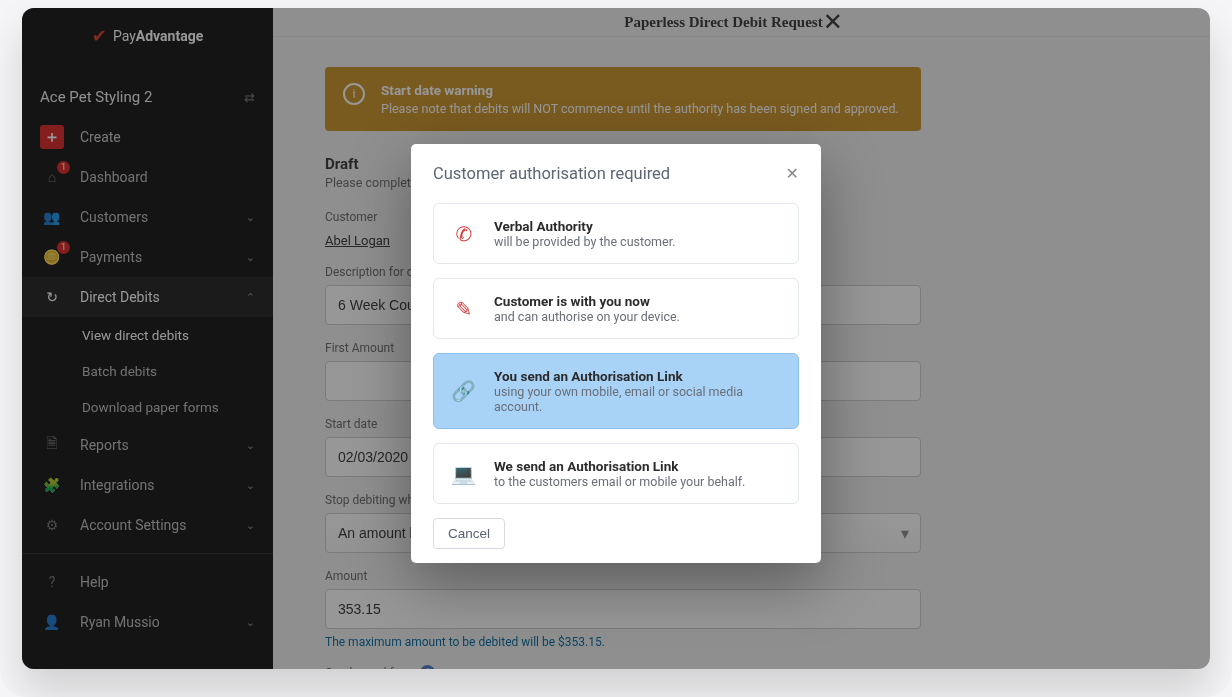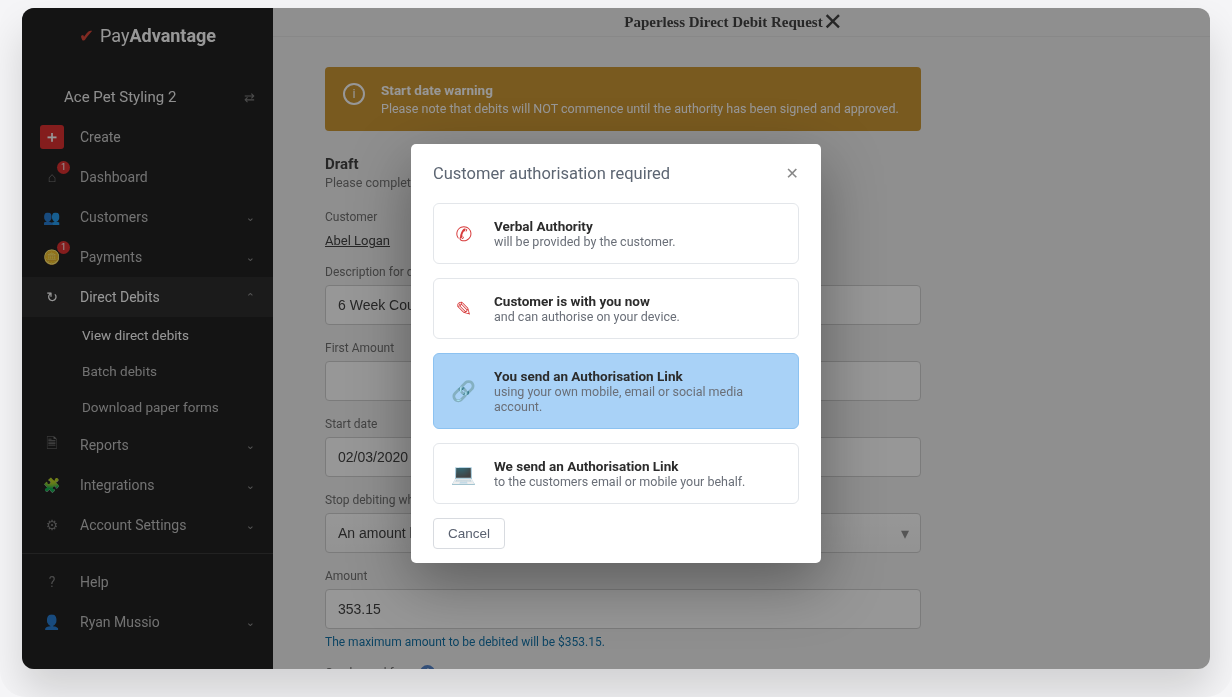--- a/index.html
+++ b/index.html
@@ -4,23 +4,23 @@
   <style>
     * { box-sizing: border-box; margin: 0; padding: 0; }
     body { font-family: -apple-system, BlinkMacSystemFont, "Segoe UI", Roboto, Arial, sans-serif; background:#f5f5f7; }
     .frame { width:1232px; height:697px; margin:0 auto; position:relative; border-radius:26px; overflow:hidden; background:#f5f5f7; }
     .app { position:absolute; left:22px; top:8px; right:22px; bottom:28px; background:#f8f8f8; border-radius:12px; overflow:hidden; display:flex; box-shadow:0 24px 40px rgba(0,0,0,.15); }
 
     
     .sidebar { width:251px; background:#111; color:#c9c9c9; display:flex; flex-direction:column; font-size:14px; }
     .logo    { height:55px; display:flex; align-items:center; justify-content:center; gap:6px; color:#fff; }
     .logo-mark { color:#d83a2b; font-size:18px; }
-    .logo-text { font-size:18px; }
+    .logo-text { font-size:14px; }
     .logo-text b { font-weight:700; }
-    .org-row { height:40px; display:flex; align-items:center; justify-content:space-between; padding:0 18px; color:#eee; font-size:15px; margin-top:14px;margin-left:24px; }
+    .org-row { height:40px; display:flex; align-items:center; justify-content:space-between; padding:0 18px; color:#eee; font-size:15px; margin-top:14px; }
     .transfer-icon { color:#777; font-size:13px; }
     .create-btn { display:flex; align-items:center; gap:16px; padding:8px 18px; cursor:pointer; }
     .create-btn .plus { width:24px; height:24px; background:#d22; color:#fff; display:flex; align-items:center; justify-content:center; border-radius:3px; font-size:16px; font-weight:700; }
     .nav   { display:flex; flex-direction:column; }
     .nav-item { display:flex; align-items:center; gap:16px; height:40px; padding:0 18px; cursor:pointer; position:relative; color:#bdbdbd; }
     .nav-item .ico { width:24px; height:24px; display:flex; align-items:center; justify-content:center; color:#777; position:relative; }
     .nav-item .badge { position:absolute; top:-4px; right:-6px; background:#d22; color:#fff; font-size:9px; border-radius:8px; padding:0 4px; line-height:13px; min-width:13px; text-align:center; }
     .nav-item.active { background:#1e1e1e; color:#fff; }
     .nav-item.active .ico { color:#fff; }
     .chevron { margin-left:auto; color:#888; font-size:11px; }

